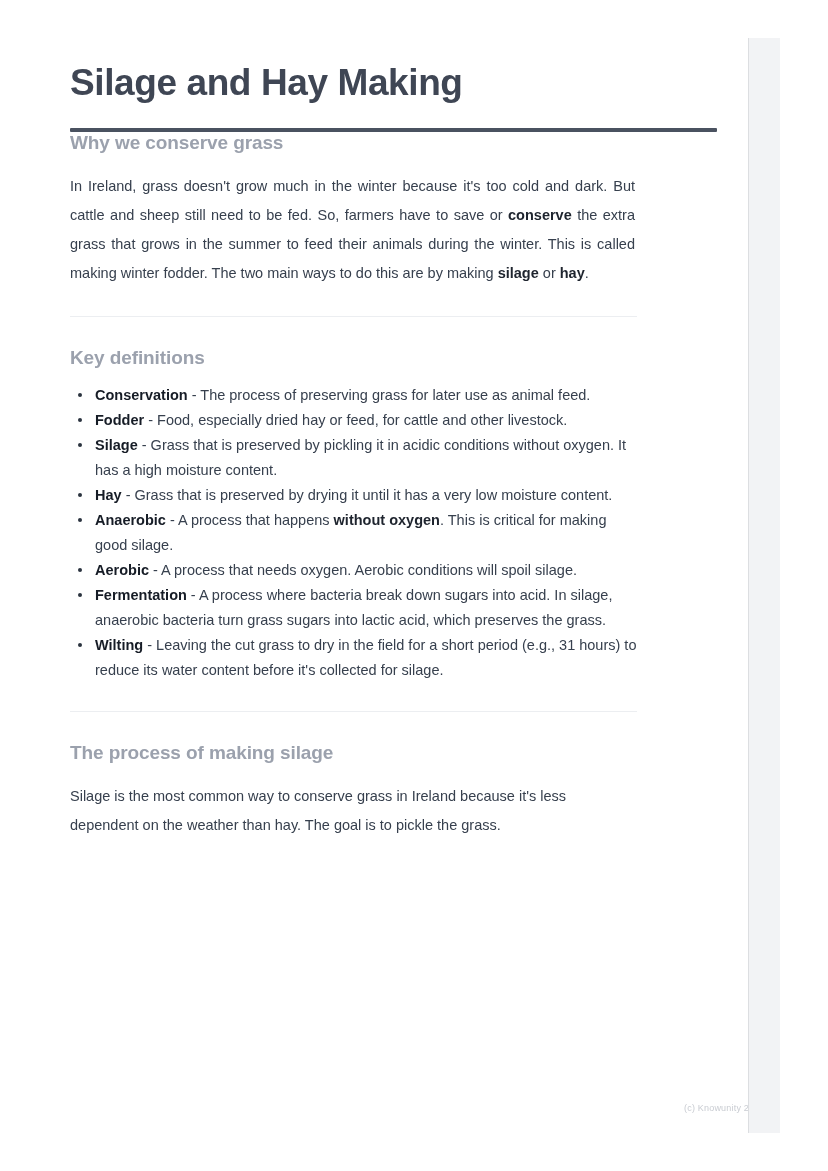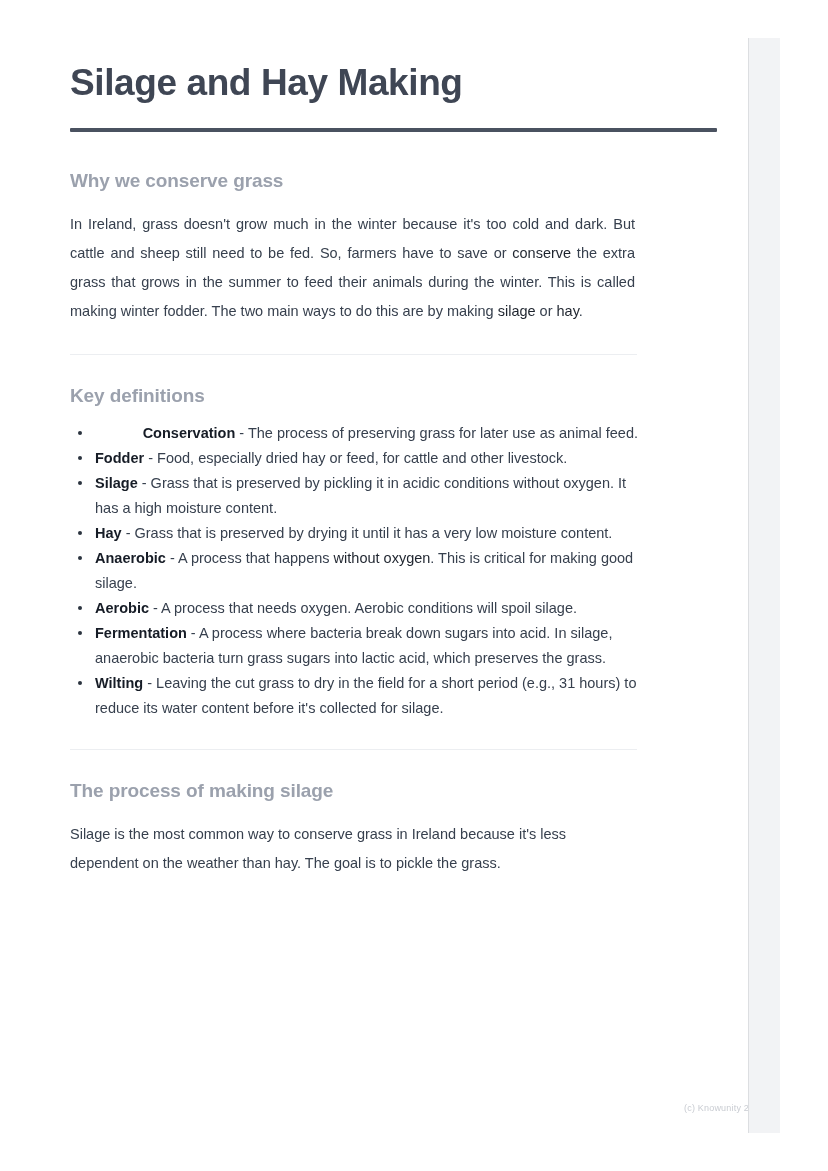--- a/index.html
+++ b/index.html
@@ -50,37 +50,37 @@
   }
 
   
   .section-heading {
     margin: 0;
     font-size: 19px;
     font-weight: 700;
     color: #9ba1ad;
     letter-spacing: -0.1px;
   }
-  .h-why   { margin-top: 38px; }
+  .h-why   { }
   .h-key   { margin-top: 30px; }
   .h-proc  { margin-top: 30px; }
 
   
   .body-para {
     margin: 18px 0 0 0;
     width: 565px;
     font-size: 14.5px;
     line-height: 29px;
     color: #37404e;
   }
   .body-para.justified {
     text-align: justify;
     text-justify: inter-word;
   }
-  .body-para b, .bullet b { font-weight: 400; color: #1e242e; }
+  .body-para b, .bullet b { font-weight: 700; color: #1e242e; }
 
   
   .divider {
     width: 567px;
     height: 1px;
     background: #eceef1;
     margin: 28px 0 0 0;
   }
 
   
@@ -90,21 +90,21 @@
     padding: 0;
     width: 568px;
   }
   .bullet {
     position: relative;
     padding-left: 25px;
     font-size: 14.5px;
     line-height: 25px;
     color: #37404e;
   }
-  .bullet:first-child { margin-top: 4px; text-align: right; }
+  .bullet:first-child { margin-top: 4px; }
   .bullet::before {
     content: "";
     position: absolute;
     left: 8px;
     top: 10px;
     width: 4px;
     height: 4px;
     border-radius: 50%;
     background: #2b333f;
   }

